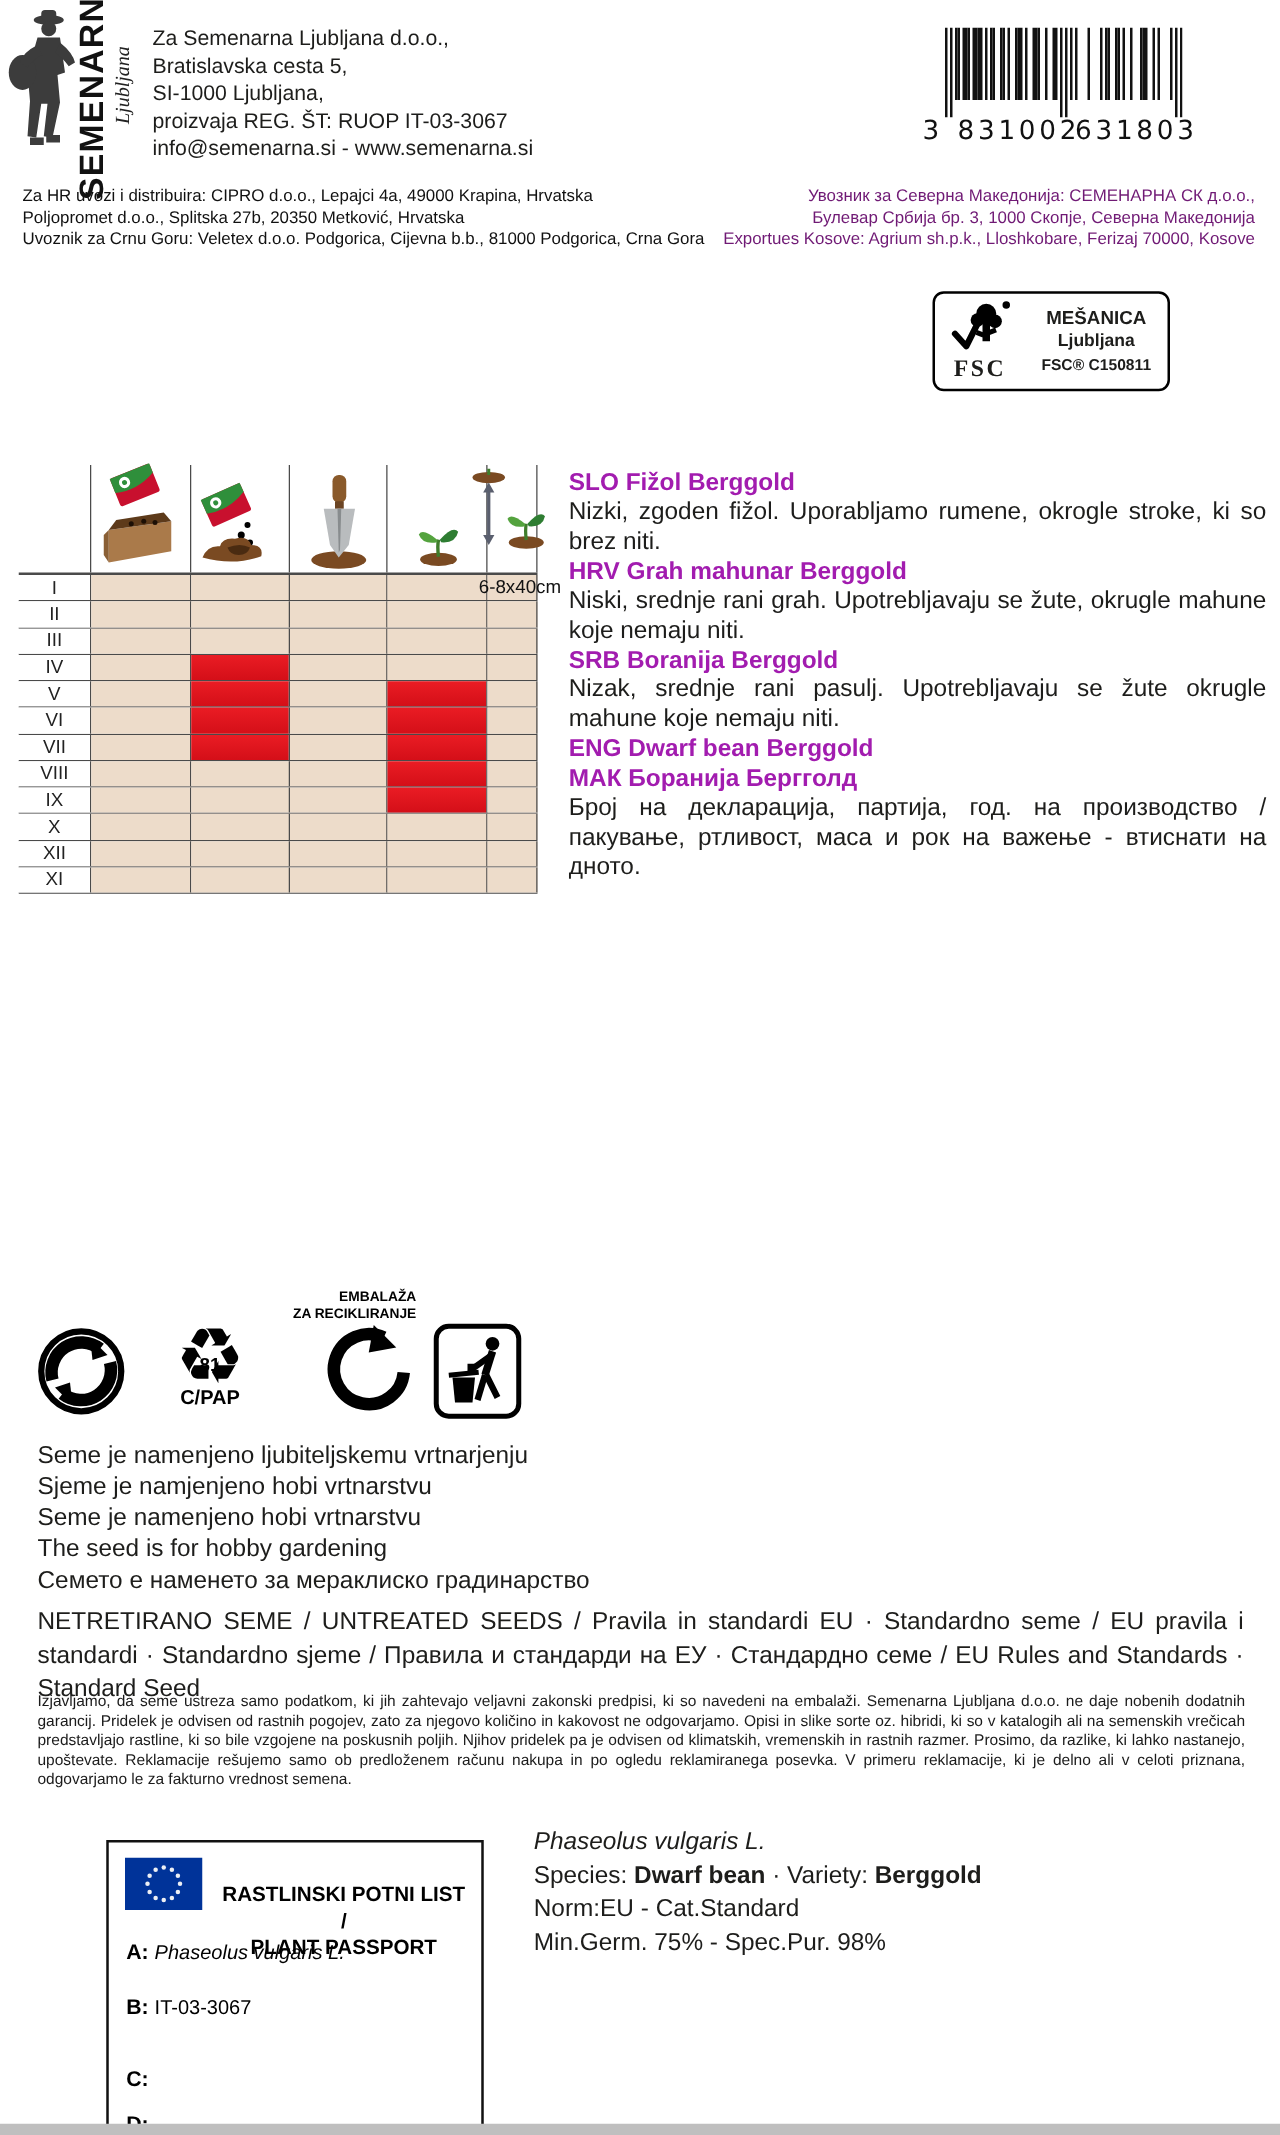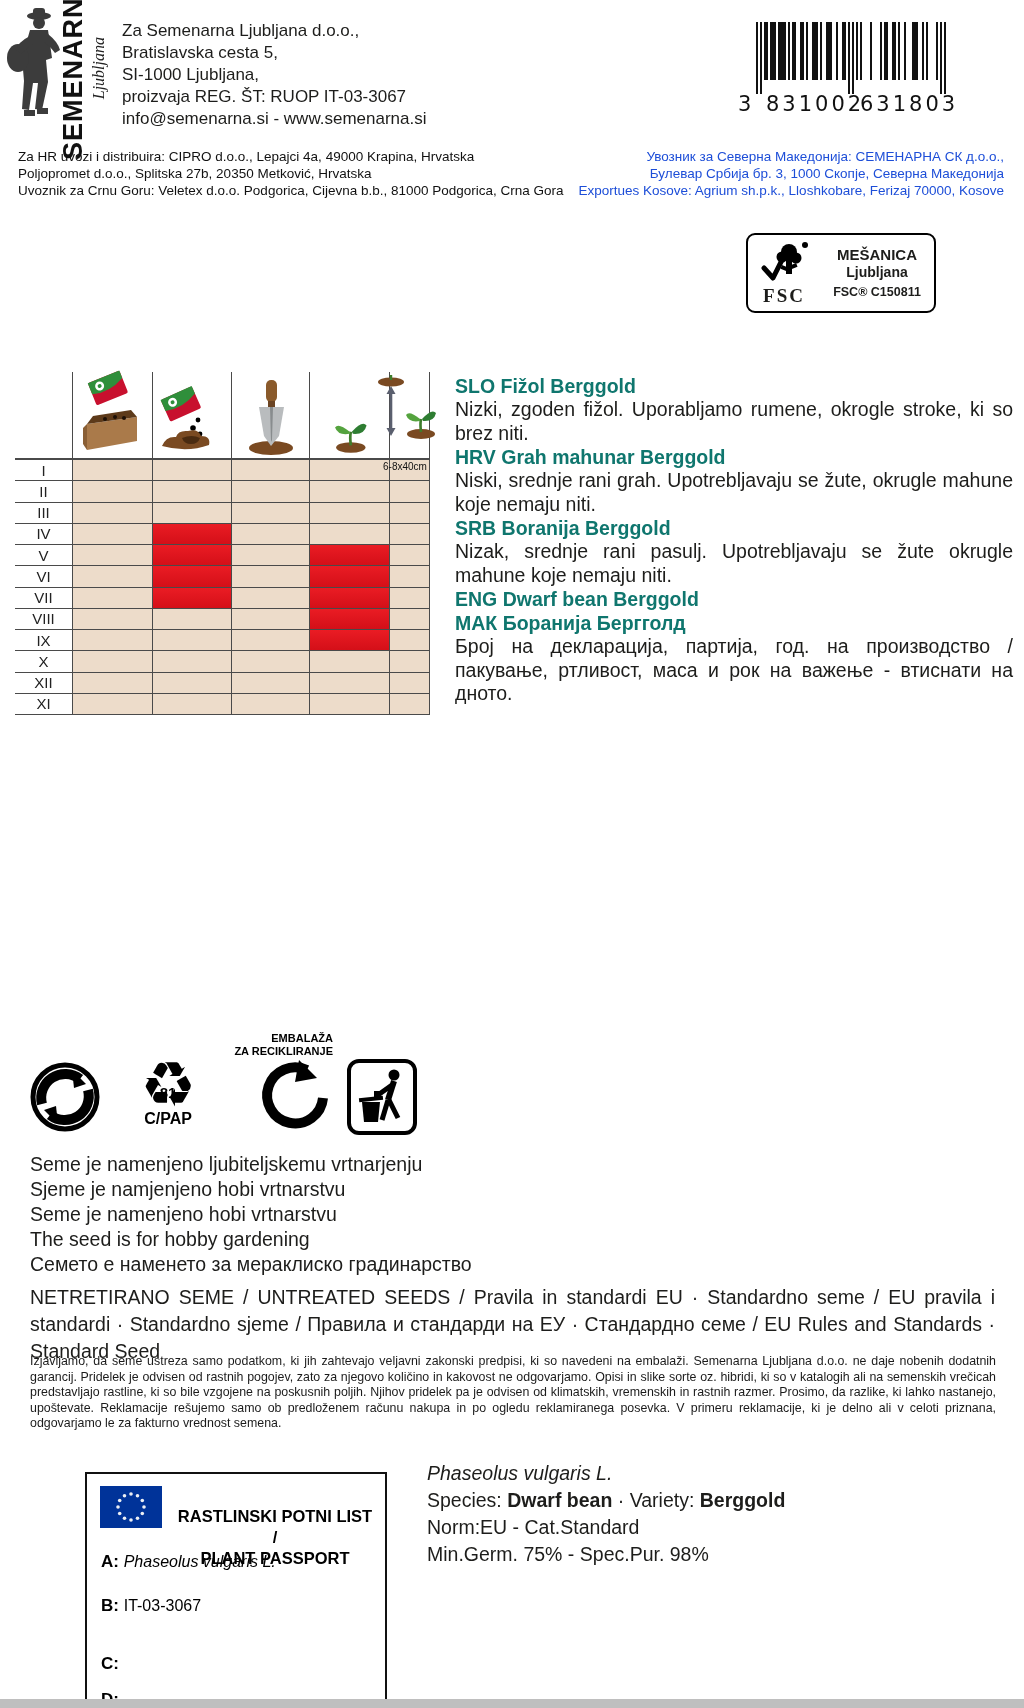--- a/index.html
+++ b/index.html
@@ -17,21 +17,21 @@
 
   .barcode{position:absolute;left:756px;top:22px;width:190px;height:100px;}
   .barcode svg{position:absolute;left:0;top:0;}
   .bc-digit{position:absolute;font-family:"DejaVu Sans",sans-serif;font-size:21px;color:#111;top:70px;}
   .bc-d0{left:-18px;}
   .bc-d1{left:10px;width:80px;text-align:center;letter-spacing:3px;}
   .bc-d2{left:104px;width:80px;text-align:center;letter-spacing:3px;}
 
   
   .dist-left{position:absolute;left:18px;top:148px;font-size:13.5px;line-height:17px;color:#111;}
-  .dist-right{position:absolute;right:20px;top:148px;font-size:13.5px;line-height:17px;color:#1d4ed8;text-align:right;}
+  .dist-right{position:absolute;right:20px;top:148px;font-size:13.5px;line-height:17px;color:#701a75;text-align:right;}
 
   
   .fsc-box{position:absolute;left:746px;top:233px;width:186px;height:76px;border:2.5px solid #000;
         border-radius:9px;background:#fff;display:flex;align-items:center;}
   .fsc-left{width:72px;text-align:center;position:relative;}
   .fsc-word{font-family:"Liberation Serif","DejaVu Serif",serif;font-weight:bold;font-size:19px;letter-spacing:2px;margin-top:-3px;}
   .fsc-right{flex:1;text-align:center;line-height:1.25;}
   .fsc-t1{font-weight:bold;font-size:15px;}
   .fsc-t2{font-weight:bold;font-size:14px;}
   .fsc-t3{font-weight:bold;font-size:12.5px;margin-top:3px;}
@@ -40,25 +40,25 @@
   #calendar{position:absolute;left:15px;top:372px;width:415px;}
   .cal-header{display:grid;grid-template-columns:58px 80px 79px 78px 80px 40px;height:86px;border-bottom:2.2px solid #4a4a4a;}
   .cal-hcell{border-right:1.6px solid #4a4a4a;display:flex;align-items:flex-end;justify-content:center;overflow:visible;box-sizing:border-box;}
   .cal-hcell.first{border-right:1.6px solid #4a4a4a;}
   .cal-hcell.last{overflow:visible;}
   .cal-row{display:grid;grid-template-columns:58px 80px 79px 78px 80px 40px;height:21.25px;border-bottom:1.6px solid #4a4a4a;box-sizing:border-box;}
   .cal-label{background:#fff;border-right:1.6px solid #4a4a4a;display:flex;align-items:center;justify-content:center;
         font-size:15px;color:#222;box-sizing:border-box;}
   .cal-cell{background:#eddcca;border-right:1.6px solid #4a4a4a;box-sizing:border-box;position:relative;}
   .cal-cell.red{background:linear-gradient(180deg,#ea1c24,#d40f18);}
-  .spacing-note{position:absolute;left:-7px;top:1px;font-size:10px;color:#111;white-space:nowrap;z-index:3;}
+  .spacing-note{position:absolute;left:-7px;top:1px;font-size:15px;color:#111;white-space:nowrap;z-index:3;}
 
   
   .descs{position:absolute;left:455px;top:374px;width:558px;}
-  .desc-h{font-weight:bold;font-size:19.5px;color:#0f766e;line-height:24px;}
+  .desc-h{font-weight:bold;font-size:19.5px;color:#a21caf;line-height:24px;}
   .desc-p{margin:0;font-size:19.5px;line-height:23.5px;color:#1d1d1b;text-align:justify;}
 
   
   .recycle{position:absolute;left:28px;top:1032px;height:115px;}
   .greendot{position:absolute;left:0;top:28px;}
   .mobius{position:absolute;left:100px;top:22px;width:80px;text-align:center;}
   .mobius .glyph{font-family:"DejaVu Sans",sans-serif;font-size:62px;line-height:62px;color:#000;}
   .mobius .num{position:absolute;left:0;width:80px;top:30px;font-weight:bold;font-size:15px;color:#000;}
   .mobius .code{font-weight:bold;font-size:16px;margin-top:-6px;color:#000;}
   .embal{position:absolute;left:195px;top:0;width:110px;text-align:right;}

